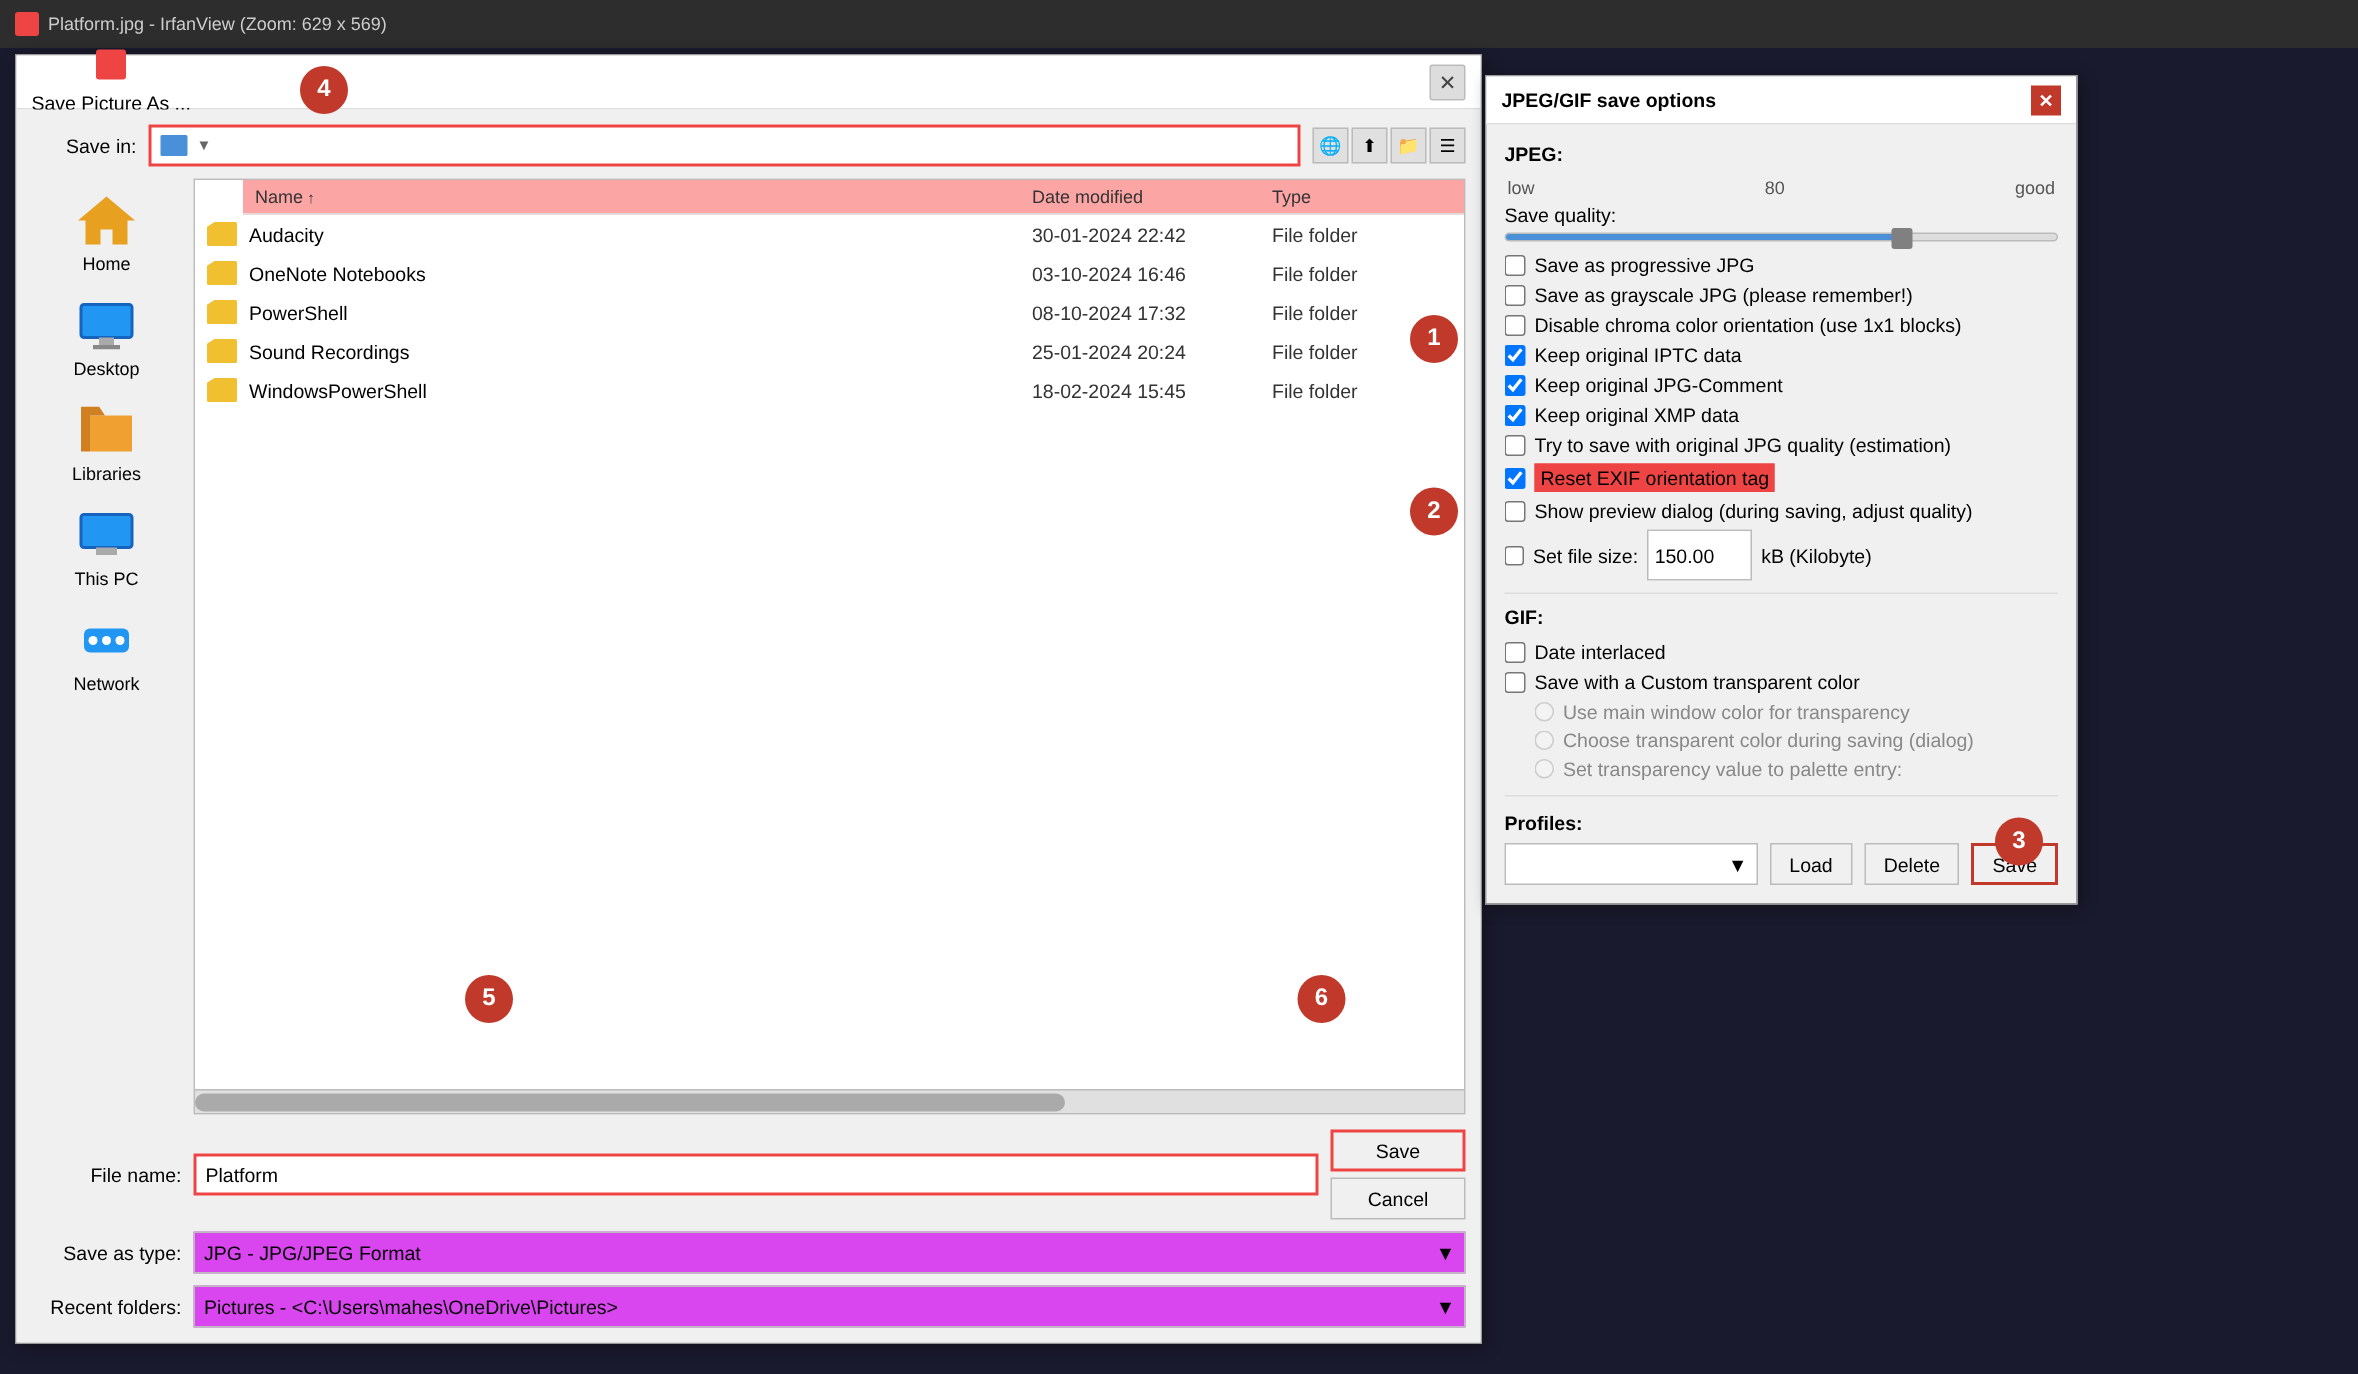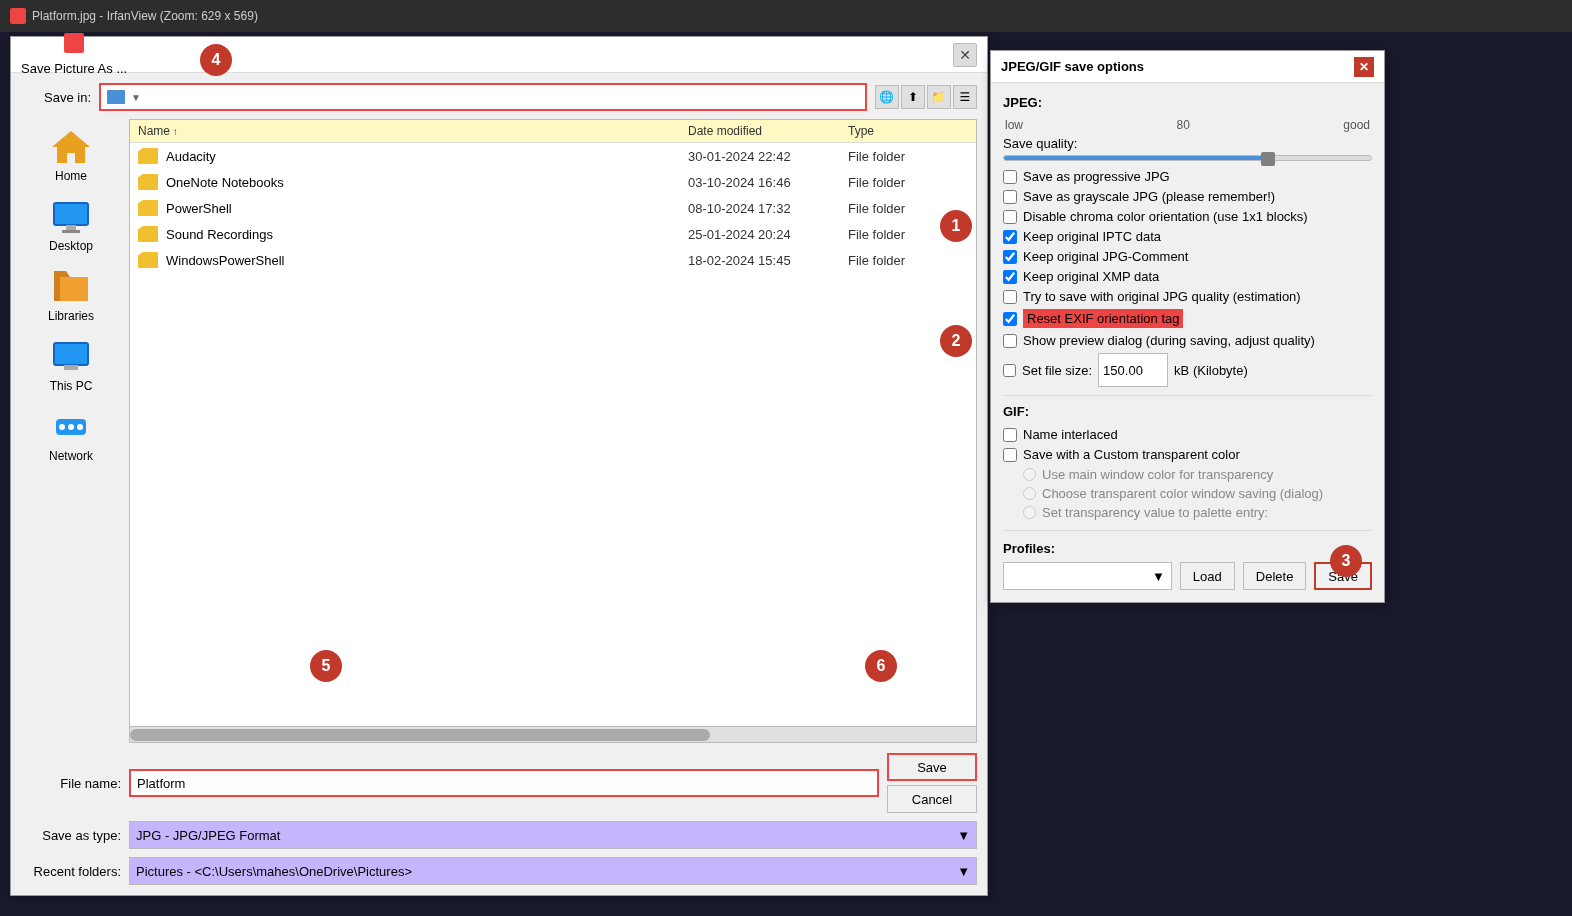--- a/index.html
+++ b/index.html
@@ -209,23 +209,24 @@
       border: 1px solid #bbb;
       display: flex;
       flex-direction: column;
       overflow: hidden;
     }
 
     .file-list-header {
       display: flex;
       border-bottom: 1px solid #ddd;
       padding: 4px 8px;
-      background: #fef9c3;
+      background: #fca5a5;
       font-size: 12px;
       color: #333;
+      margin-left: 32px;
     }
     .col-name { flex: 1; cursor: pointer; }
     .col-name::after { content: ' ↑'; font-size: 10px; }
     .col-date { width: 160px; }
     .col-type { width: 120px; }
 
     .file-list-body {
       flex: 1;
       overflow-y: auto;
     }
@@ -289,21 +290,21 @@
       padding: 0 6px;
       font-size: 13px;
     }
     .field-input.highlighted {
       border: 2px solid #e44;
     }
     .field-combo {
       flex: 1;
       height: 28px;
       border: 1px solid #bbb;
-      background: #c4b5fd;
+      background: #d946ef;
       padding: 0 6px;
       font-size: 13px;
       display: flex;
       align-items: center;
       justify-content: space-between;
     }
     .save-cancel-col {
       display: flex;
       flex-direction: column;
       gap: 4px;
@@ -729,33 +730,33 @@
       <input class="file-size-input" type="text" value="150.00" style="">
       <span>kB (Kilobyte)</span>
     </div>
 
     <div class="divider"></div>
 
     <div class="gif-section">
       <div class="section-label">GIF:</div>
       <div class="option-row">
         <input type="checkbox" style="">
-        <span>Name interlaced</span>
+        <span>Date interlaced</span>
       </div>
       <div class="option-row">
         <input type="checkbox" style="">
         <span>Save with a Custom transparent color</span>
       </div>
       <div class="radio-option">
         <input type="radio" disabled="" style="">
         <span>Use main window color for transparency</span>
       </div>
       <div class="radio-option">
         <input type="radio" disabled="" style="">
-        <span>Choose transparent color window saving (dialog)</span>
+        <span>Choose transparent color during saving (dialog)</span>
       </div>
       <div class="radio-option">
         <input type="radio" disabled="" style="">
         <span>Set transparency value to palette entry:</span>
       </div>
     </div>
 
     <div class="profiles-section">
       <span class="section-label">Profiles:</span>
       <div class="profiles-row">

